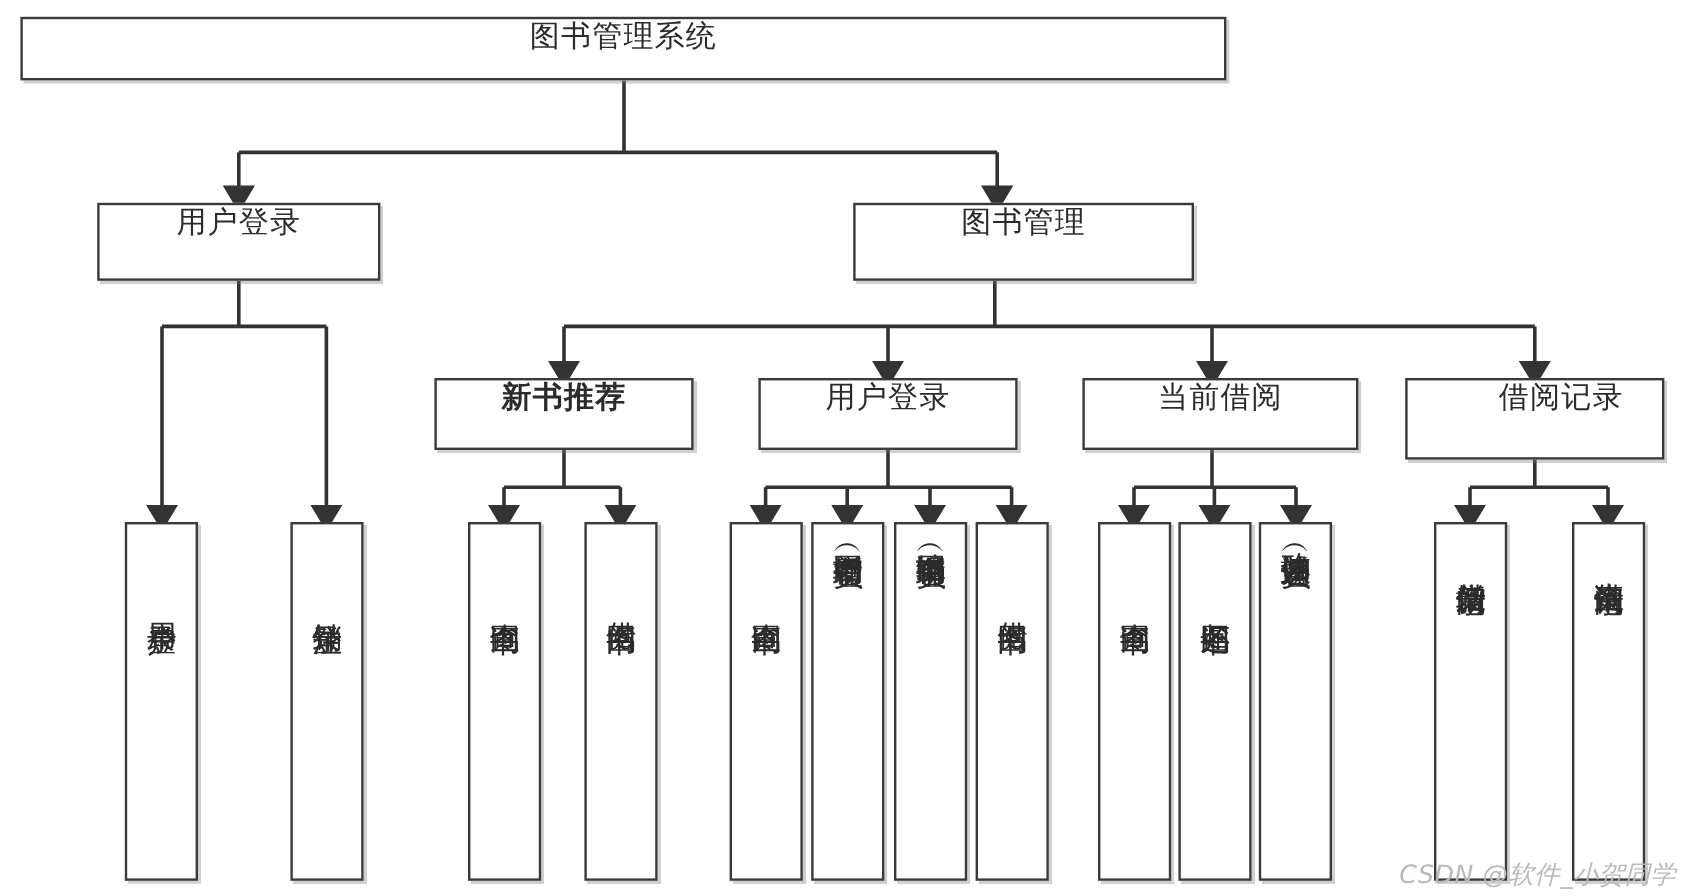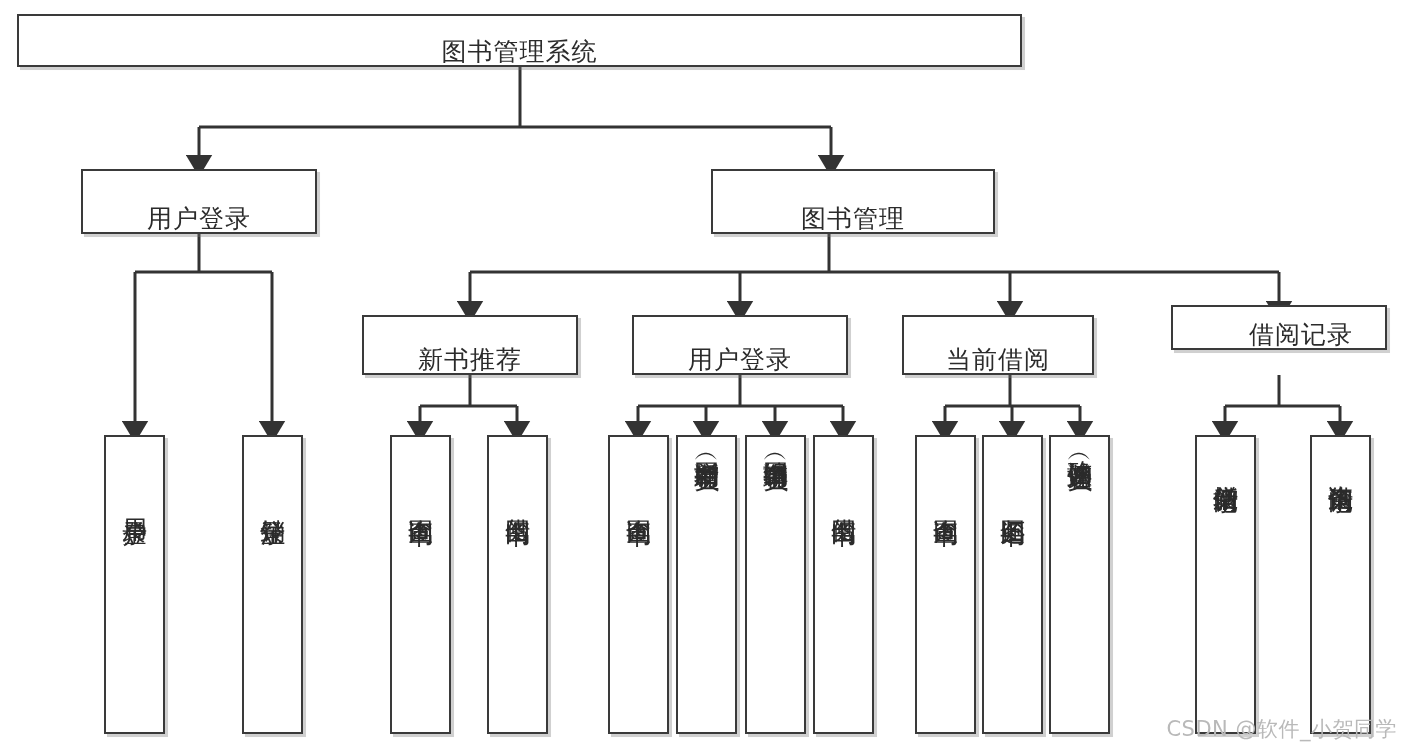--- a/index.html
+++ b/index.html
@@ -23,21 +23,21 @@
     height: 747px;
     pointer-events: none;
   }
   .node {
     position: absolute;
     box-sizing: border-box;
     background: #ffffff;
     border: 2.5px solid #3a3a3a;
     box-shadow: 2.5px 2.5px 0.5px rgba(120,120,120,0.35);
     display: flex;
-    align-items: flex-end;
+    align-items: flex-start;
     justify-content: center;
     color: #2b2b2b;
     z-index: 2;
   }
   .node-h .label {
     font-size: 25px;
     line-height: 1.1;
     letter-spacing: 1px;
     white-space: nowrap;
   }
@@ -62,20 +62,21 @@
   #watermark {
     position: absolute;
     right: 8px;
     bottom: 4px;
     font-size: 21px;
     color: #b9b9b9;
     letter-spacing: 0.5px;
     white-space: nowrap;
     z-index: 3;
     font-family: "DejaVu Sans", "Liberation Sans", sans-serif;
+    font-style: italic;
   }
 </style>
 </head>
 <body>
 
 <div id="canvas">
 
   <svg id="edges" viewBox="0 0 1405 747">
     <defs>
       <marker id="arw" markerWidth="9" markerHeight="9" refX="1.5" refY="4.5" orient="auto" markerUnits="strokeWidth">
@@ -133,33 +134,33 @@
   </div>
 
   <div class="node node-h" style="left:81px; top:169px; width:236px; height:65px;">
     <span class="label">用户登录</span>
   </div>
 
   <div class="node node-h" style="left:711px; top:169px; width:284px; height:65px;">
     <span class="label">图书管理</span>
   </div>
 
-  <div class="node node-h" style="left:362px; top:315px; width:216px; height:60px;">
+  <div class="node node-h" style="left:362px; top:315px; width:216px; height:60px;font-weight:bold;">
     <span class="label">新书推荐</span>
   </div>
 
   <div class="node node-h" style="left:632px; top:315px; width:216px; height:60px;">
     <span class="label">用户登录</span>
   </div>
 
-  <div class="node node-h" style="left:902px; top:315px; width:192px; height:60px;">
+  <div class="node node-h" style="left:902px; top:315px; width:230px; height:60px;">
     <span class="label">当前借阅</span>
   </div>
 
-  <div class="node node-h" style="left:1171px; top:305px; width:216px; height:45px;padding-left:44px;">
+  <div class="node node-h" style="left:1171px; top:315px; width:216px; height:68px;padding-left:44px;">
     <span class="label">借阅记录</span>
   </div>
 
   <div class="node node-v center" style="left:104px; top:435px; width:61px; height:299px;">
     <span class="label">用户登录</span>
   </div>
 
   <div class="node node-v center" style="left:242px; top:435px; width:61px; height:299px;">
     <span class="label">注销登录</span>
   </div>

